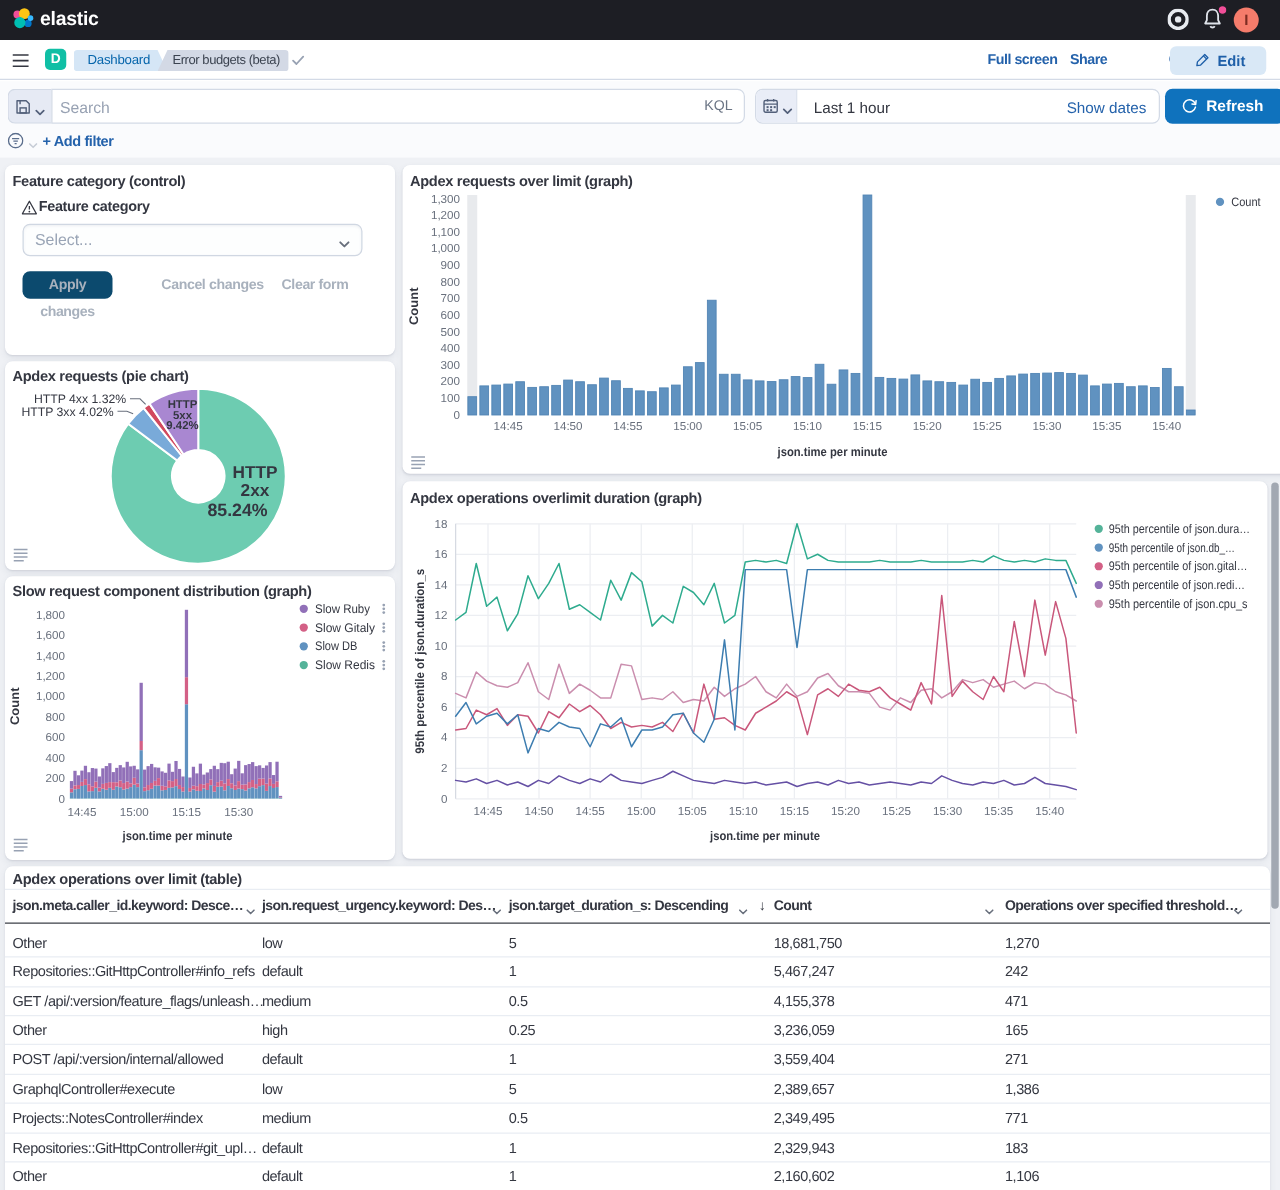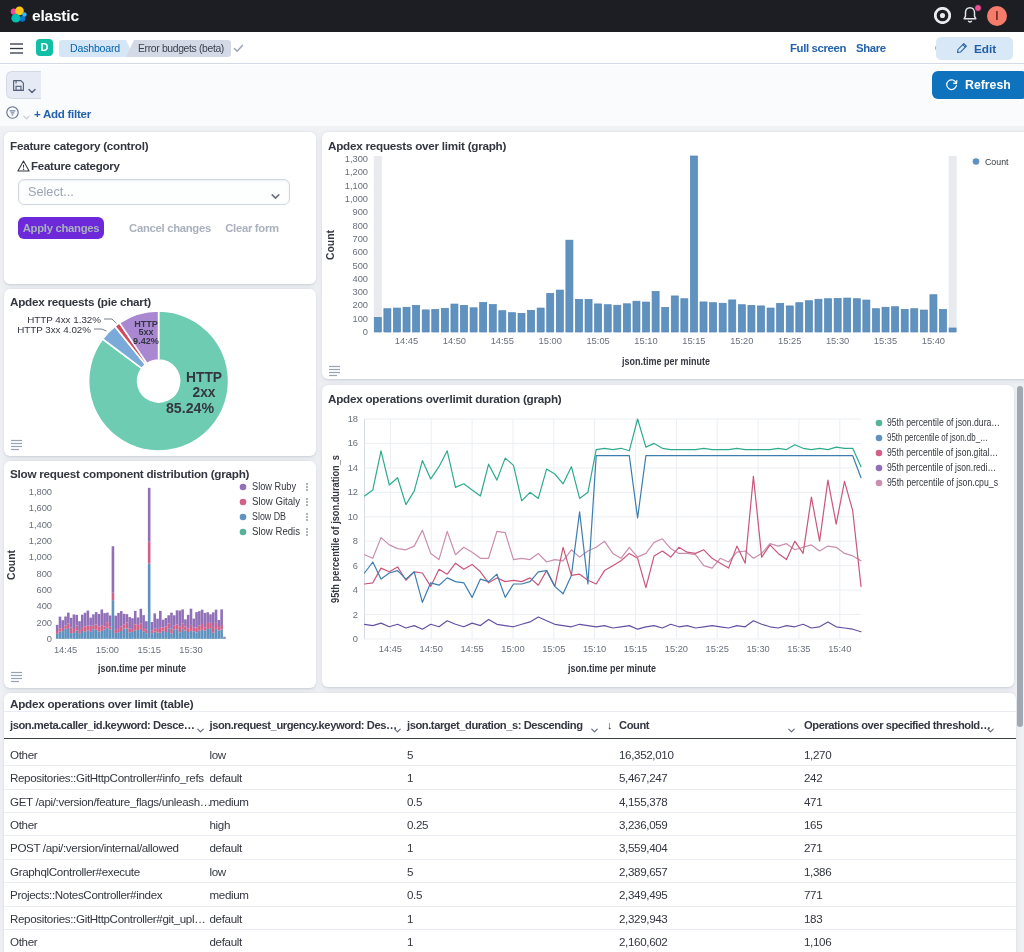--- a/index.html
+++ b/index.html
@@ -67,20 +67,46 @@
   <div class="abs" style="left:6px;top:6px;width:35px;height:28px;background:#e6eaf4;border:1px solid #d3dae6;border-right:none;border-radius:6px 0 0 6px">
     <svg class="abs" style="left:5px;top:7px" width="13" height="13" viewBox="0 0 16 16">
         <path d="M2 2 H11 L14 5 V14 H2 Z" fill="none" stroke="#53607a" stroke-width="1.4" stroke-linejoin="round"></path>
         <rect x="5" y="9" width="6" height="5" fill="none" stroke="#53607a" stroke-width="1.4"></rect>
         <line x1="5" y1="2" x2="5" y2="5.5" stroke="#53607a" stroke-width="1.4"></line>
       </svg>
     <div class="abs" style="left:20px;top:9px"><svg width="10" height="10" viewBox="0 0 10 10" style="vertical-align:middle">
           <path d="M2 3.5 L5 6.5 L8 3.5" fill="none" stroke="#53607a" stroke-width="1.4" stroke-linecap="round" stroke-linejoin="round"></path>
         </svg></div>
   </div>
+  <div class="abs" style="left:41px;top:6px;width:555px;height:28px;background:#fff;border:1px solid #d3dae6;border-radius:0 6px 6px 0">
+    <div class="abs" style="left:6px;top:7px;color:#98a2b3;font-size:12.6px">Search</div>
+    <div class="abs" style="right:9px;top:7px;color:#6a7484;font-size:11.3px;font-weight:500">KQL</div>
+  </div>
+  <div class="abs" style="left:604px;top:6px;width:324px;height:28px;background:#fff;border:1px solid #d3dae6;border-radius:6px">
+    <div class="abs" style="left:0;top:0;width:33px;height:26px;background:#e9edf7;border-right:1px solid #d3dae6;border-radius:5px 0 0 5px">
+      <svg class="abs" style="left:5px;top:6px" width="13" height="13" viewBox="0 0 16 16">
+          <rect x="1.5" y="3" width="13" height="11.5" rx="1.5" fill="none" stroke="#53607a" stroke-width="1.4"></rect>
+          <line x1="1.5" y1="6.5" x2="14.5" y2="6.5" stroke="#53607a" stroke-width="1.2"></line>
+          <line x1="5" y1="1.5" x2="5" y2="4" stroke="#53607a" stroke-width="1.4"></line>
+          <line x1="11" y1="1.5" x2="11" y2="4" stroke="#53607a" stroke-width="1.4"></line>
+          <g fill="#53607a">
+            <rect x="4" y="8.5" width="2" height="2"></rect>
+            <rect x="7.5" y="8.5" width="2" height="2"></rect>
+            <rect x="11" y="8.5" width="2" height="2"></rect>
+            <rect x="4" y="11.5" width="2" height="2"></rect>
+            <rect x="7.5" y="11.5" width="2" height="2"></rect>
+          </g>
+        </svg>
+      <div class="abs" style="left:20px;top:8px"><svg width="10" height="10" viewBox="0 0 10 10" style="vertical-align:middle">
+            <path d="M2 3.5 L5 6.5 L8 3.5" fill="none" stroke="#53607a" stroke-width="1.4" stroke-linecap="round" stroke-linejoin="round"></path>
+          </svg></div>
+    </div>
+    <div class="abs" style="left:46px;top:7px;color:#343741;font-size:12.2px">Last 1 hour</div>
+    <div class="abs" style="right:10px;top:7px;color:#2462ab;font-size:12.2px;font-weight:500">Show dates</div>
+  </div>
   <div class="abs" style="left:932px;top:6px;width:96px;height:28px;background:#0f72bd;border-radius:6px">
     <svg class="abs" style="left:13px;top:7px" width="13" height="13" viewBox="0 0 16 16">
         <path d="M13.8 6.2 A6 6 0 1 0 14 9.5" fill="none" stroke="#fff" stroke-width="1.5" stroke-linecap="round"></path>
         <path d="M14.6 3.2 L14.2 6.8 L10.6 6.4" fill="none" stroke="#fff" stroke-width="1.5" stroke-linecap="round" stroke-linejoin="round"></path>
       </svg>
     <div class="abs" style="left:33px;top:7px;color:#fff;font-size:12.3px;font-weight:600">Refresh</div>
   </div>
 </div>
 
 <svg class="abs" style="left:6px;top:106px" width="13" height="13" viewBox="0 0 16 16">
@@ -103,21 +129,21 @@
         <line x1="8" y1="6" x2="8" y2="9.5" stroke="#343741" stroke-width="1.3"></line>
         <circle cx="8" cy="11.6" r=".9" fill="#343741"></circle>
       </svg>
     <div class="abs" style="left:27px;top:28px;font-size:11.5px;font-weight:bold;color:#343741;letter-spacing:-.25px">Feature category</div>
     <div class="abs" style="left:14px;top:47px;width:272px;height:26px;background:#fdfefe;border:1px solid #d0d7e2;border-radius:6px;box-shadow:inset 0 1px 2px rgba(152,162,179,.15)">
       <div class="abs" style="left:9px;top:5px;color:#9aa5b6;font-size:12.7px">Select...</div>
       <div class="abs" style="right:8px;top:7px"><svg width="11" height="11" viewBox="0 0 10 10" style="vertical-align:middle">
             <path d="M2 3.5 L5 6.5 L8 3.5" fill="none" stroke="#69707d" stroke-width="1.4" stroke-linecap="round" stroke-linejoin="round"></path>
           </svg></div>
     </div>
-    <div class="abs" style="left:14px;top:85px;width:86px;height:22px;background:#6d28d9;border-radius:6px;text-align:center;line-height:22px;color:#a8b1bd;font-size:11.3px;font-weight:600;letter-spacing:-.3px">Apply changes</div>
+    <div class="abs" style="left:14px;top:85px;width:72px;height:22px;background:#0c4a6e;border-radius:6px;text-align:center;line-height:22px;color:#a8b1bd;font-size:11.3px;font-weight:600;letter-spacing:-.3px">Apply changes</div>
     <div class="abs" style="left:114px;top:85px;width:104px;height:22px;text-align:center;line-height:22px;color:#a8b1bd;font-size:11.3px;font-weight:600;letter-spacing:-.3px">Cancel changes</div>
     <div class="abs" style="left:216px;top:85px;width:64px;height:22px;text-align:center;line-height:22px;color:#a8b1bd;font-size:11.3px;font-weight:600;letter-spacing:-.3px">Clear form</div>
   </div>
 
   <div class="panel" style="left:4px;top:163px;width:312px;height:167px">
     <div class="ttl" style="left:6px;top:6px">Apdex requests (pie chart)</div>
     <svg width="312" height="167" viewBox="0 0 312 167" style="position:absolute;left:0;top:0">
         <path d="M154.60 22.00 A70.0 70.0 0 1 1 98.60 50.01 L137.80 79.40 A21.0 21.0 0 1 0 154.60 71.00 Z" fill="#6dccb1" stroke="#fff" stroke-width="1.6"></path>
         <path d="M98.60 50.01 A70.0 70.0 0 0 1 110.87 37.34 L141.48 75.60 A21.0 21.0 0 0 0 137.80 79.40 Z" fill="#79aad9" stroke="#fff" stroke-width="1.6"></path>
         <path d="M110.87 37.34 A70.0 70.0 0 0 1 115.55 33.91 L142.88 74.57 A21.0 21.0 0 0 0 141.48 75.60 Z" fill="#d2495e" stroke="#fff" stroke-width="1.6"></path>
@@ -633,21 +659,21 @@
           <path d="M2 3.5 L5 6.5 L8 3.5" fill="none" stroke="#69707d" stroke-width="1.4" stroke-linecap="round" stroke-linejoin="round"></path>
         </svg></div>
       <div style="position:absolute;left:982px;top:28px"><svg width="9" height="9" viewBox="0 0 10 10" style="vertical-align:middle">
           <path d="M2 3.5 L5 6.5 L8 3.5" fill="none" stroke="#69707d" stroke-width="1.4" stroke-linecap="round" stroke-linejoin="round"></path>
         </svg></div>
       <div style="position:absolute;left:0;top:45px;width:100%;height:1px;background:#3c4048"></div>
       <div style="position:absolute;left:0;top:18px;width:100%;height:1px;background:#e9edf3"></div>
       <div class="td" style="left:6px;top:55.0px">Other</div>
       <div class="td" style="left:205.5px;top:55.0px">low</div>
       <div class="td" style="left:403px;top:55.0px">5</div>
-      <div class="td" style="left:615px;top:55.0px">16,352,010</div>
+      <div class="td" style="left:615px;top:55.0px">18,681,750</div>
       <div class="td" style="left:800px;top:55.0px">1,270</div>
       <div style="position:absolute;left:0;top:72.3px;width:100%;height:1px;background:#e9edf3"></div>
       <div class="td" style="left:6px;top:78.3px">Repositories::GitHttpController#info_refs</div>
       <div class="td" style="left:205.5px;top:78.3px">default</div>
       <div class="td" style="left:403px;top:78.3px">1</div>
       <div class="td" style="left:615px;top:78.3px">5,467,247</div>
       <div class="td" style="left:800px;top:78.3px">242</div>
       <div style="position:absolute;left:0;top:95.7px;width:100%;height:1px;background:#e9edf3"></div>
       <div class="td" style="left:6px;top:101.7px">GET /api/:version/feature_flags/unleash…</div>
       <div class="td" style="left:205.5px;top:101.7px">medium</div>

